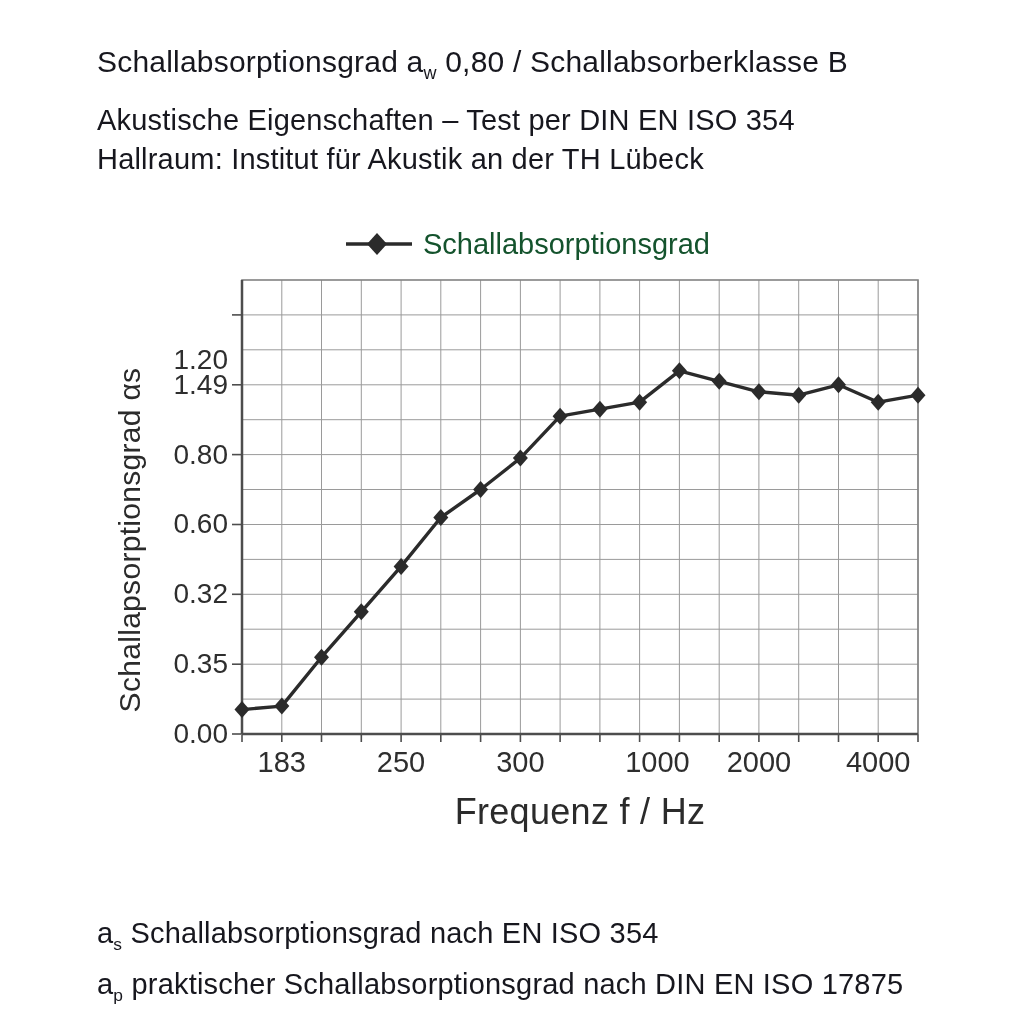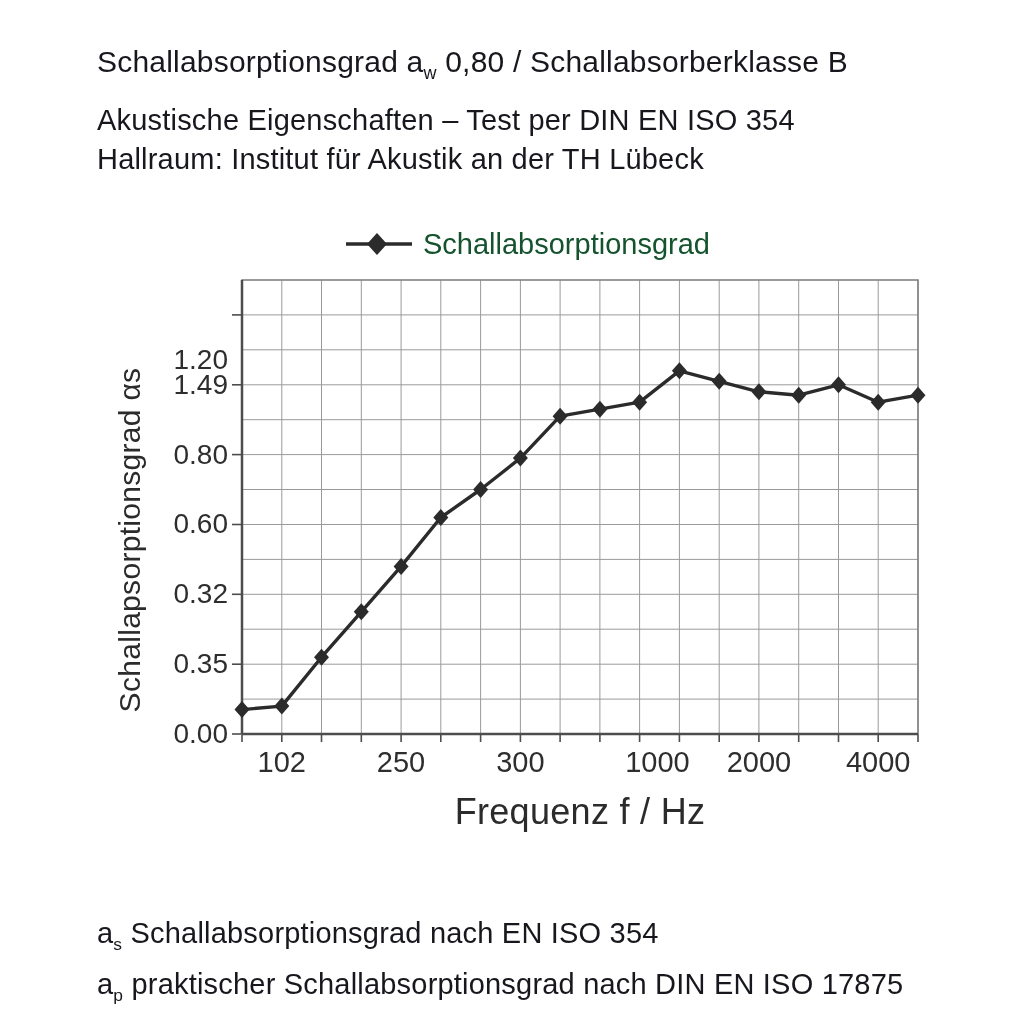--- a/index.html
+++ b/index.html
@@ -135,21 +135,21 @@
   <div id="y-tick-labels">
       <span class="ytick-label" style="left: 118px; top: 719px;">0.00</span>
       <span class="ytick-label" style="left: 118px; top: 649.154px;">0.35</span>
       <span class="ytick-label" style="left: 118px; top: 579.308px;">0.32</span>
       <span class="ytick-label" style="left: 118px; top: 509.462px;">0.60</span>
       <span class="ytick-label" style="left: 118px; top: 439.615px;">0.80</span>
       <span class="ytick-label" style="left: 118px; top: 369.769px;">1.49</span>
       <span class="ytick-label" style="left: 118px; top: 299.923px; margin-top: 45px;">1.20</span>
     </div>
   <div id="x-tick-labels">
-      <span class="xtick-label" style="left: 231.765px; top: 746px;">102</span>
+      <span class="xtick-label" style="left: 231.765px; top: 746px;">183</span>
       <span class="xtick-label" style="left: 351.059px; top: 746px;">250</span>
       <span class="xtick-label" style="left: 470.353px; top: 746px;">300</span>
       <span class="xtick-label" style="left: 589.647px; top: 746px; text-align: right;">1000</span>
       <span class="xtick-label" style="left: 708.941px; top: 746px;">2000</span>
       <span class="xtick-label" style="left: 828.235px; top: 746px;">4000</span>
     </div>
 
   <div id="y-axis-title">Schallapsorptionsgrad αs</div>
   <div id="x-axis-title">Frequenz f / Hz</div>
 

